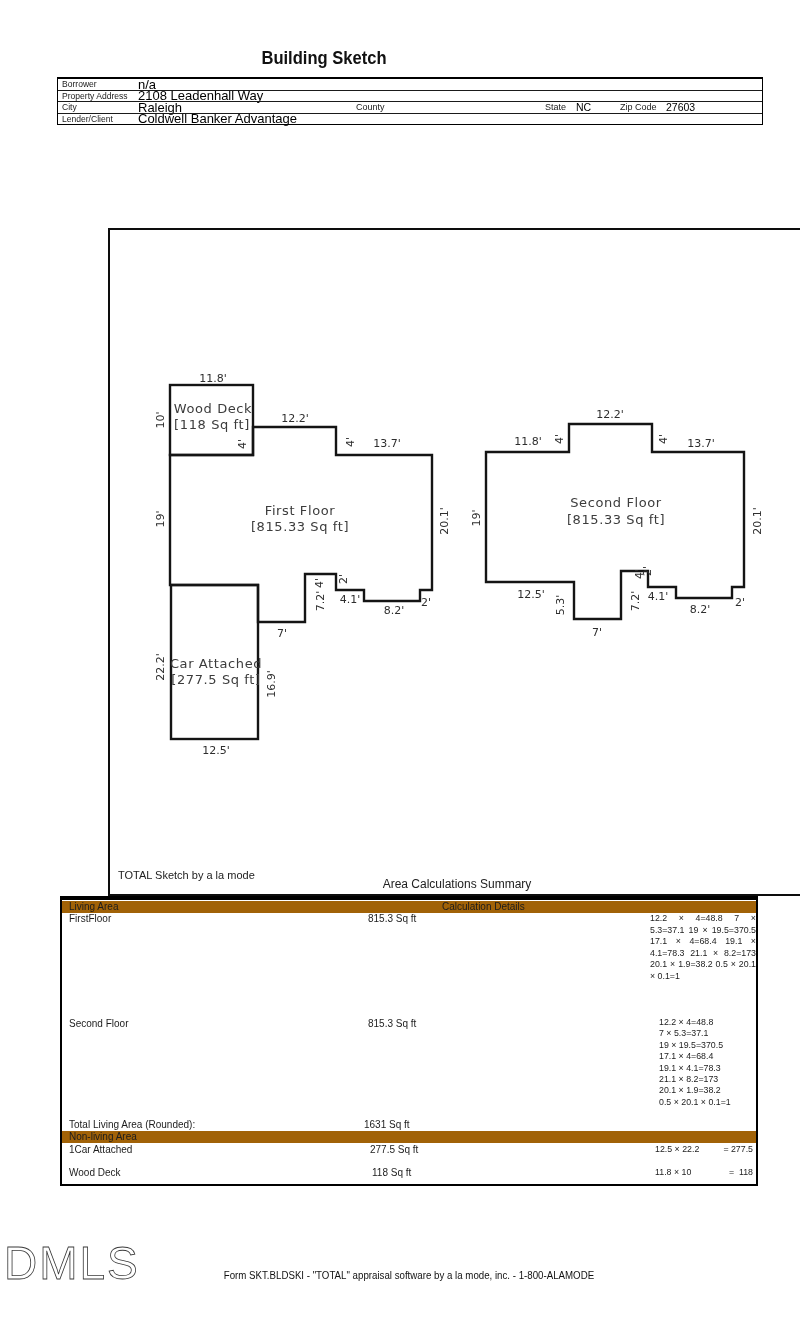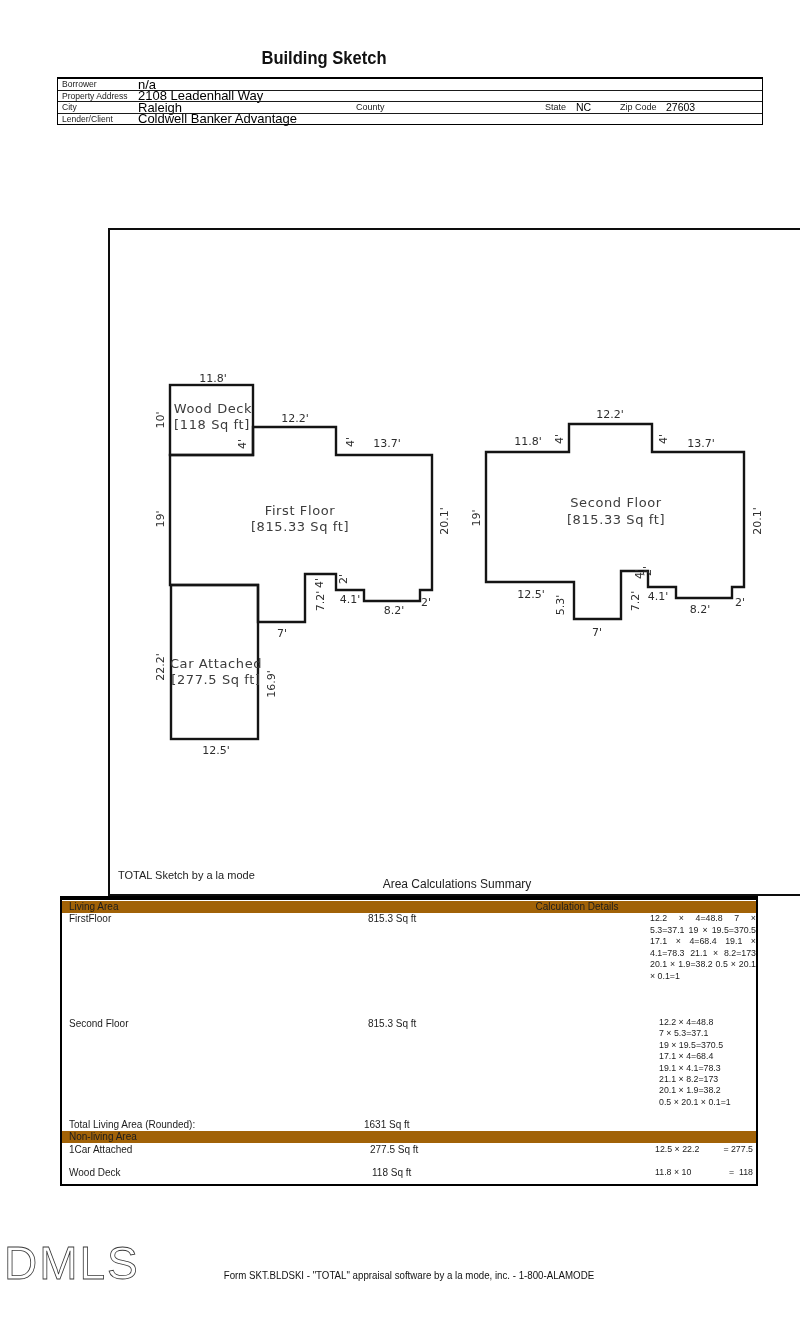--- a/index.html
+++ b/index.html
@@ -31,21 +31,21 @@
   .area-label{font-size:13px;color:#3c3c3c;letter-spacing:.6px;}
   .sketch-footer{position:absolute;left:0;right:0;bottom:2px;height:14px;}
   .sf-left{position:absolute;left:8px;bottom:11px;font-size:11px;color:#222;}
   .sf-center{position:absolute;left:0;right:0;bottom:1px;text-align:center;font-size:12px;color:#222;}
 
   
   .sum{position:absolute;left:60px;top:896px;width:698px;height:290px;box-sizing:border-box;
        border:2.5px solid #000;border-top-width:4px;}
   .sum-bar{position:absolute;left:0;right:0;height:11.5px;background:#a16207;}
   .sum-bar .bar-left{position:absolute;left:7px;top:0;font-size:10px;color:#1c1c1c;}
-  .sum-bar .bar-center{position:absolute;left:380px;width:270px;text-align:center;top:0;font-size:10px;color:#1c1c1c;}
+  .sum-bar .bar-center{position:absolute;left:380px;width:270px;top:0;font-size:10px;color:#1c1c1c;}
   .sum-name{position:absolute;left:7px;font-size:10px;color:#1c1c1c;white-space:nowrap;}
   .sum-sqft{position:absolute;left:306px;font-size:10px;color:#1c1c1c;white-space:nowrap;}
   .sum-details{position:absolute;left:588px;width:106px;font-size:8.8px;line-height:11.5px;
                color:#1c1c1c;text-align:justify;}
   .sum-details-lines{position:absolute;left:597px;width:100px;font-size:8.8px;line-height:11.4px;color:#1c1c1c;}
   .calc-pair{position:absolute;left:593px;right:3px;font-size:8.8px;color:#1c1c1c;}
   .calc-pair .cp-calc{position:absolute;left:0;}
   .calc-pair .cp-eq{position:absolute;left:74px;}
   .calc-pair .cp-val{position:absolute;right:0;}
 

